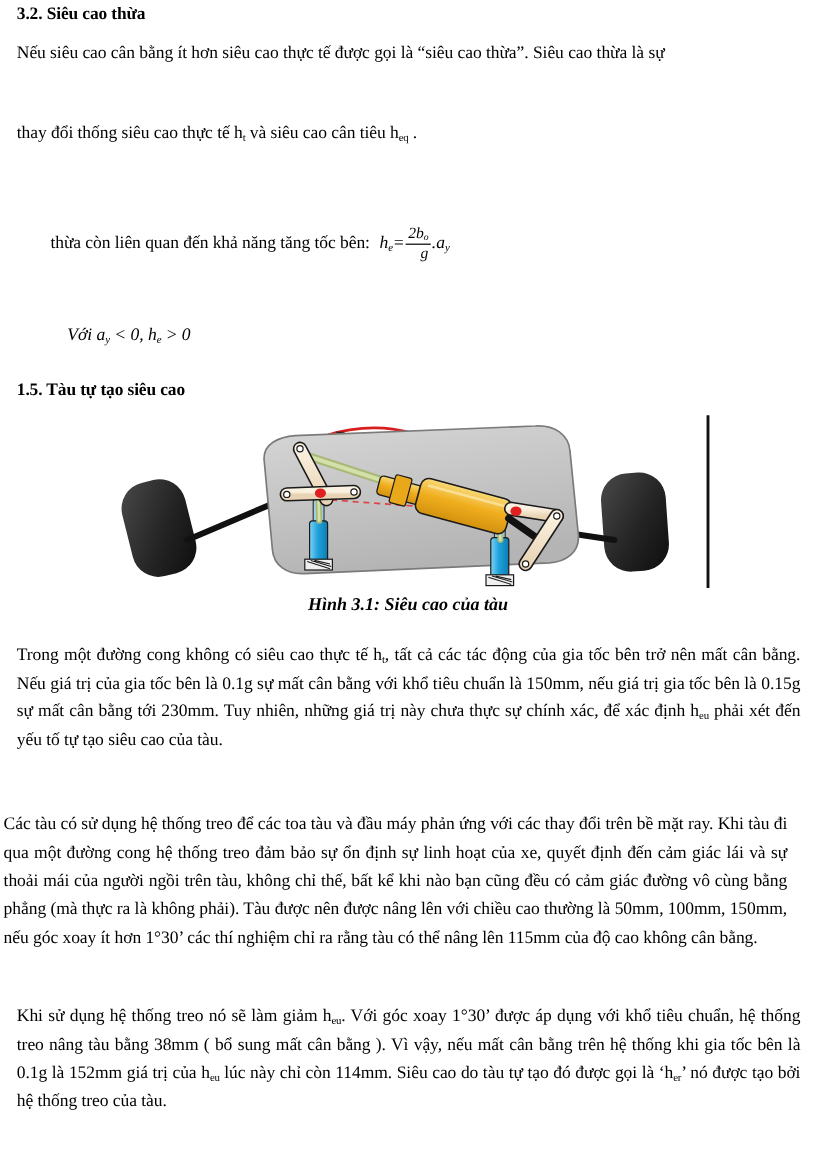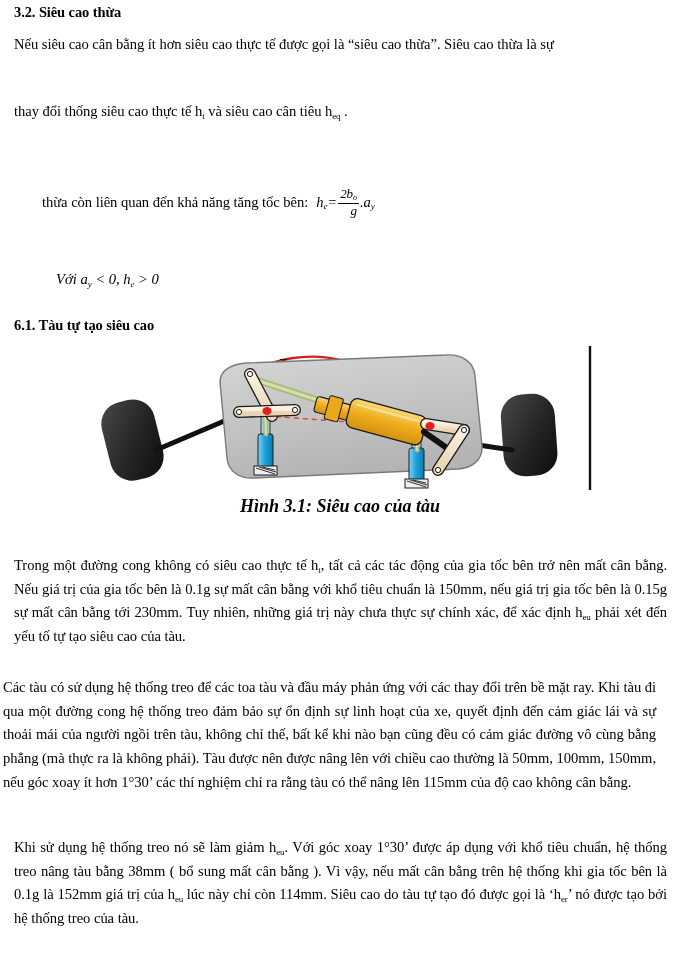--- a/index.html
+++ b/index.html
@@ -72,21 +72,21 @@
     font-size: 13px;
     line-height: 1.15;
   }
   .ital-note {
     font-style: italic;
     font-size: 14.6px;
   }
   .caption {
     font-weight: bold;
     font-style: italic;
-    font-size: 18px;
+    font-size: 15px;
     text-align: center;
   }
   .fig-wrap {
     position: relative;
     width: 680px;
     height: 175px;
   }
   .fig-svg { display: block; margin: 0 auto; }
 </style>
 </head>
@@ -109,21 +109,21 @@
 
   <div class="blk" style="left:42px; top:178px; width:625px;">
     <p class="para nojust" style="margin-top:9px;"><span>thừa còn liên quan đến khả năng tăng tốc bên:</span><span style="display:inline-block; width:8px;"></span><span class="eq-inline"><span>h</span><sub>e</sub><span>=</span><span class="frac"><span class="num"><span>2b</span><sub>o</sub></span><span class="den">g</span></span><span>.a</span><sub>y</sub></span></p>
   </div>
 
   <div class="blk" style="left:56px; top:255px; width:400px;margin-top:16px;">
     <p class="ital-note" style="margin:0;"><span>Với a</span><sub>y</sub><span> &lt; 0, h</span><sub>e</sub><span> &gt; 0</span></p>
   </div>
 
   <div class="blk" style="left:14px; top:316px; width:400px;">
-    <div class="h-sect">6.1. Tàu tự tạo siêu cao</div>
+    <div class="h-sect">1.5. Tàu tự tạo siêu cao</div>
   </div>
 
   <div class="blk" style="left:0px; top:338px; width:680px; height:160px;">
     <div class="fig-wrap">
       <svg class="fig-svg" width="560" height="160" viewBox="0 0 560 160">
         <defs>
           <linearGradient id="tireGrad" x1="0" y1="0" x2="1" y2="1">
             <stop offset="0%" stop-color="#4a4a4a"></stop>
             <stop offset="55%" stop-color="#242424"></stop>
             <stop offset="100%" stop-color="#0d0d0d"></stop>
@@ -228,21 +228,21 @@
         <ellipse cx="207" cy="73" rx="4.6" ry="4" fill="#e02020"></ellipse>
         <ellipse cx="370" cy="88" rx="4.6" ry="4" fill="#e02020"></ellipse>
       </svg>
     </div>
   </div>
 
   <div class="blk" style="left:0px; top:496px; width:680px;">
     <div class="caption">Hình 3.1: Siêu cao của tàu</div>
   </div>
 
-  <div class="blk" style="left:14px; top:554px; width:653px;">
+  <div class="blk" style="left:14px; top:535px; width:653px;">
     <p class="para"><span>Trong một đường cong không có siêu cao thực tế </span><span class="mvar"><span>h</span><sub>t</sub></span><span>, tất cả các tác động của gia tốc bên trở nên mất cân bằng. Nếu giá trị của gia tốc bên là 0.1g sự mất cân bằng với khổ tiêu chuẩn là 150mm, nếu giá trị gia tốc bên là 0.15g sự mất cân bằng tới 230mm. Tuy nhiên, những giá trị này chưa thực sự chính xác, để xác định </span><span class="mvar"><span>h</span><sub>eu</sub></span><span> phải xét đến yếu tố tự tạo siêu cao của tàu.</span></p>
   </div>
 
   <div class="blk" style="left:3px; top:676px; width:653px;">
     <p class="para">Các tàu có sử dụng hệ thống treo để các toa tàu và đầu máy phản ứng với các thay đổi trên bề mặt ray. Khi tàu đi qua một đường cong hệ thống treo đảm bảo sự ổn định sự linh hoạt của xe, quyết định đến cảm giác lái và sự thoải mái của người ngồi trên tàu, không chỉ thế, bất kể khi nào bạn cũng đều có cảm giác đường vô cùng bằng phẳng (mà thực ra là không phải). Tàu được nên được nâng lên với chiều cao thường là 50mm, 100mm, 150mm, nếu góc xoay ít hơn 1°30’ các thí nghiệm chỉ ra rằng tàu có thể nâng lên 115mm của độ cao không cân bằng.</p>
   </div>
 
   <div class="blk" style="left:14px; top:836px; width:653px;">
     <p class="para"><span>Khi sử dụng hệ thống treo nó sẽ làm giảm </span><span class="mvar"><span>h</span><sub>eu</sub></span><span>. Với góc xoay 1°30’ được áp dụng với khổ tiêu chuẩn, hệ thống treo nâng tàu bằng 38mm ( bổ sung mất cân bằng ). Vì vậy, nếu mất cân bằng trên hệ thống khi gia tốc bên là 0.1g là 152mm giá trị của </span><span class="mvar"><span>h</span><sub>eu</sub></span><span> lúc này chỉ còn 114mm. Siêu cao do tàu tự tạo đó được gọi là ‘</span><span class="mvar"><span>h</span><sub>er</sub></span><span>’ nó được tạo bởi hệ thống treo của tàu.</span></p>
   </div>

